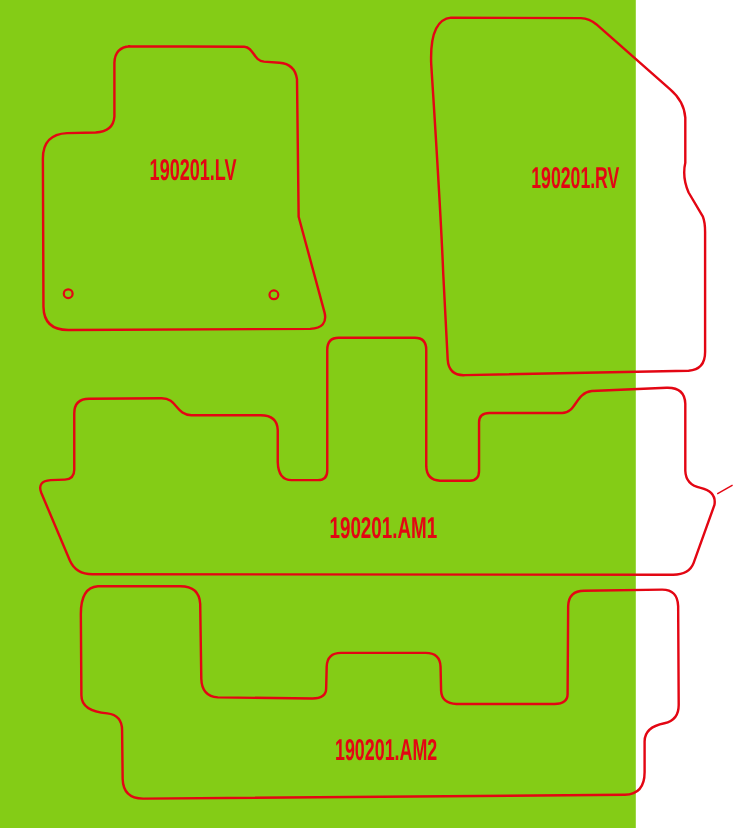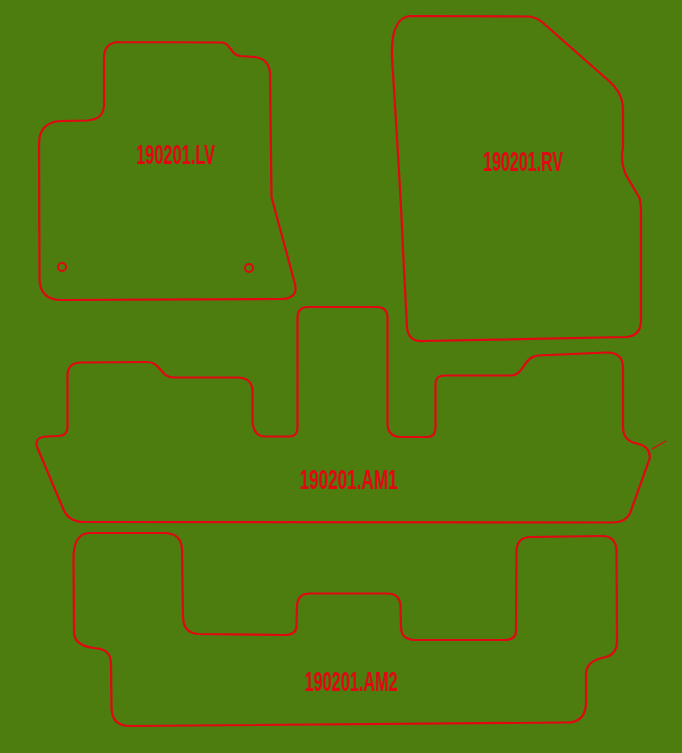--- a/index.html
+++ b/index.html
@@ -5,23 +5,23 @@
   html, body {
     margin: 0;
     padding: 0;
     background: #ffffff;
     width: 682px;
     height: 753px;
     overflow: hidden;
     font-family: "Liberation Sans", sans-serif;
   }
   .canvas-wrap {
-    width: 682px;
+    width: 578px;
     height: 753px;
-    background: #4d7c0f;
+    background: #84cc16;
   }
   svg path.mat {
     fill: none;
     stroke: #e30613;
     stroke-width: 2.2;
     stroke-linejoin: round;
     stroke-linecap: round;
   }
   svg circle.hole {
     fill: none;

